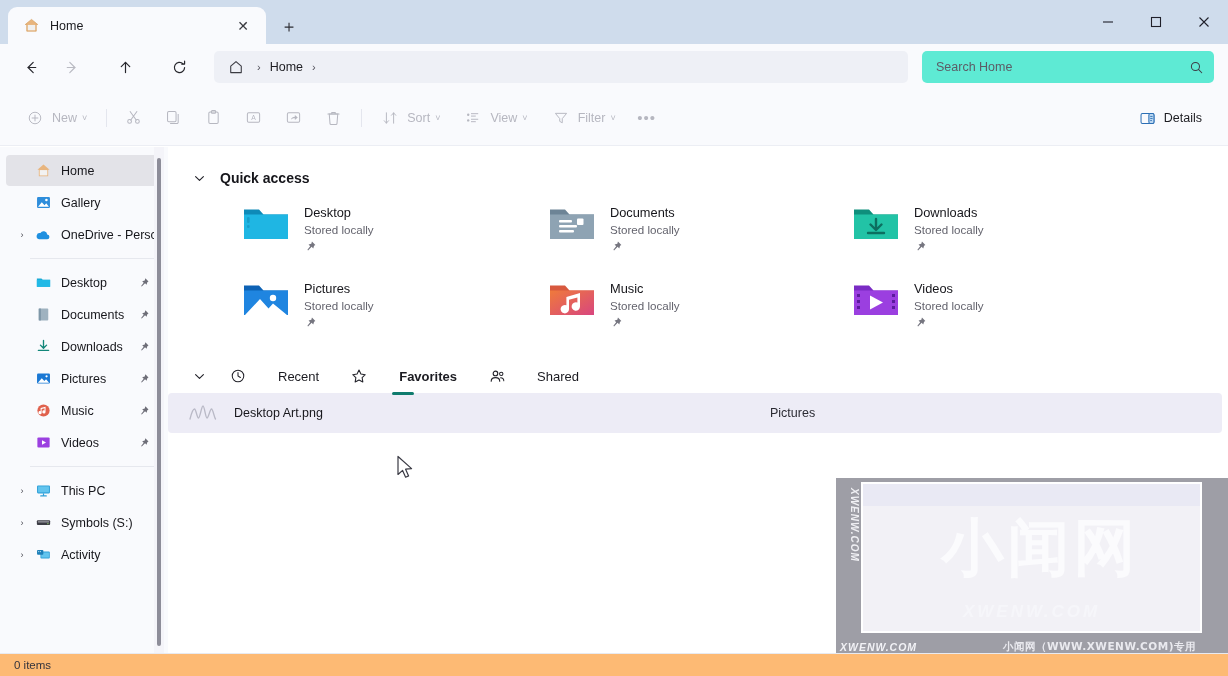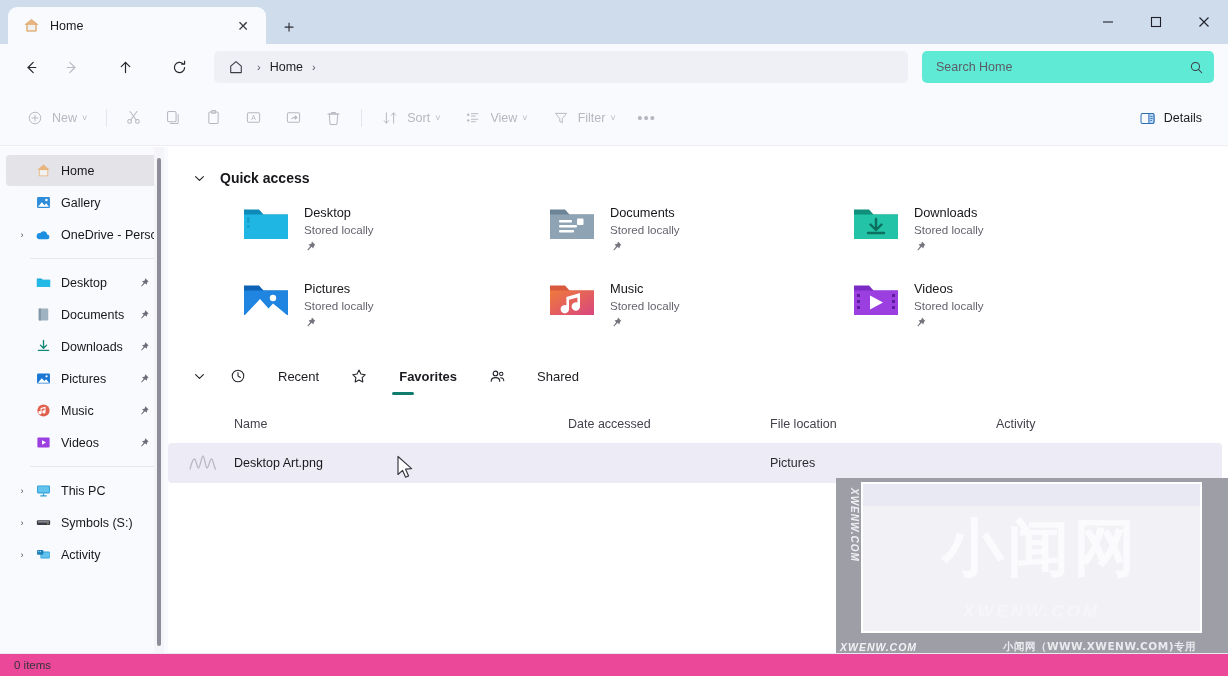--- a/index.html
+++ b/index.html
@@ -240,21 +240,21 @@
   .f-thumb { width: 34px; flex: 0 0 34px; display:flex; align-items:center; justify-content:center; }
   .f-label { margin-left: 14px; font-size: 12.5px; color: #17171c; }
   .f-date { width: 202px; font-size: 12.5px; color: #2b2b33; }
   .f-loc  { width: 226px; font-size: 12.5px; color: #2b2b33; }
   .f-act  { width: 180px; font-size: 12.5px; color: #2b2b33; }
 
   
   .statusbar {
     position: absolute; bottom: 0; left: 0;
     width: 1228px; height: 23px;
-    background: #ec4899;
+    background: #fdba74;
     border-top: 1px solid #e8eaf0;
     display: flex; align-items: center;
     padding-left: 14px;
     font-size: 11.5px; color: #33333c;
   }
 
   
   .cursor { position: absolute; left: 396px; top: 455px; pointer-events: none; }
 
   
@@ -862,26 +862,20 @@
               <circle cx="7.6" cy="6.4" r="2.7" fill="none" stroke="currentColor" stroke-width="1.3"></circle>
               <path d="M2.6 15.6c0-2.6 2.2-4.3 5-4.3s5 1.7 5 4.3" fill="none" stroke="currentColor" stroke-width="1.3" stroke-linecap="round"></path>
               <circle cx="14.4" cy="6.9" r="2" fill="none" stroke="currentColor" stroke-width="1.2"></circle>
               <path d="M13.6 11.5c2.2.1 3.8 1.6 3.8 3.6" fill="none" stroke="currentColor" stroke-width="1.2" stroke-linecap="round"></path>
             </svg>
         </span>
         <span class="tlbl">Shared</span>
       </div>
     </div>
 
-    <div class="colhdr">
-      <span class="c c-name">Name</span>
-      <span class="c c-date">Date accessed</span>
-      <span class="c c-loc">File location</span>
-      <span class="c c-act">Activity</span>
-    </div>
 
     <div class="filerow">
       <span class="f-name">
         <span class="f-thumb">
           <svg width="32" height="26" viewBox="0 0 32 26">
             <path d="M3 19c1.5-6 3-10 4.5-10S10 18 11.5 18 14.5 6 16 6s2.5 12 4 12 3-9 4.5-9S27 17 28.5 19" fill="none" stroke="#b9b9c6" stroke-width="1.3" stroke-linecap="round" stroke-linejoin="round"></path>
           </svg>
         </span>
         <span class="f-label">Desktop Art.png</span>
       </span>

